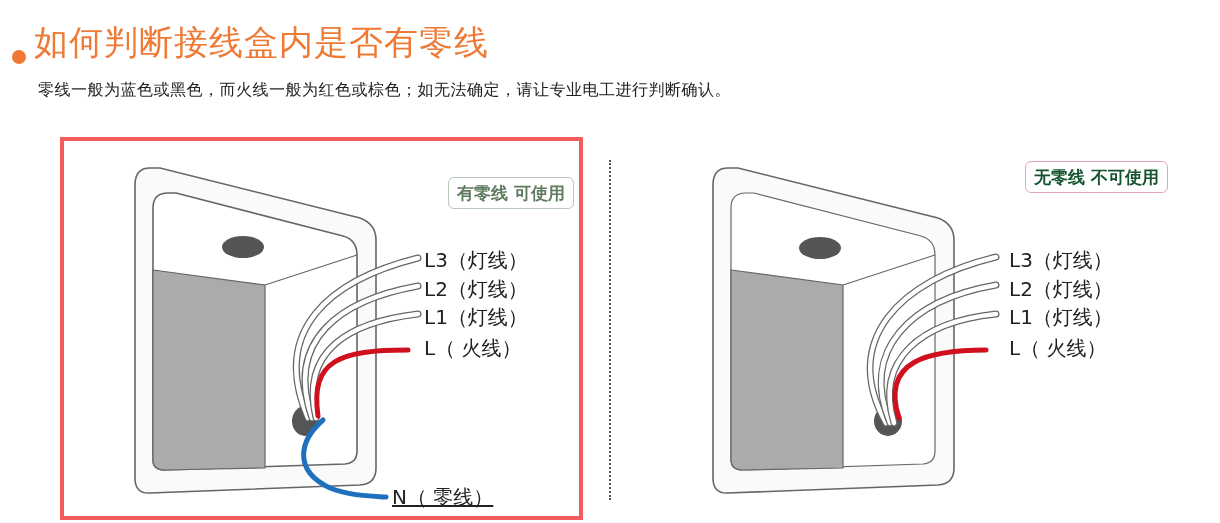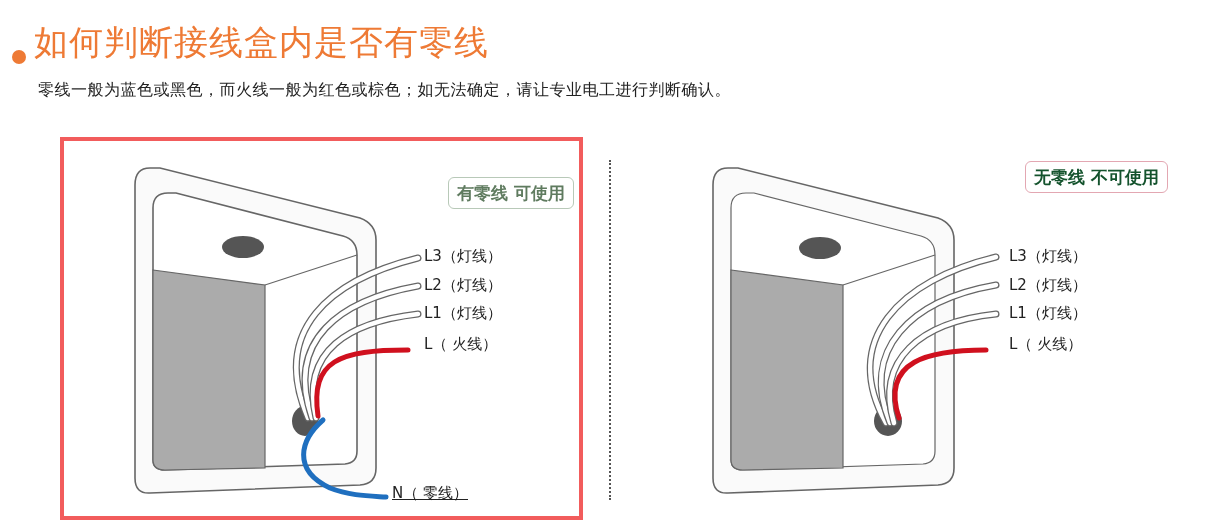--- a/index.html
+++ b/index.html
@@ -8,21 +8,21 @@
     .bullet { width: 14px; height: 14px; border-radius: 50%; background: #ee7a35; margin-right: 8px; margin-top: 4px; }
     .title { color: #ee7a35; font-size: 34px; letter-spacing: 1px; line-height: 44px; }
     .subtitle { position: absolute; left: 38px; top: 74px; font-size: 16px; color: #222; letter-spacing: 0.5px; line-height: 32px; }
     .panel { position: absolute; }
     .panel-left { left: 60px; top: 137px; width: 523px; height: 383px; border: 4px solid #f25c5c; box-sizing: border-box; }
     .divider { position: absolute; left: 609px; top: 160px; height: 340px; border-left: 2px dotted #555; }
     svg { position: absolute; left: 0; top: 0; }
     .badge { position: absolute; padding: 2px 8px; border-radius: 6px; font-size: 17px; font-weight: bold; background: #fff; line-height: 26px; margin-left: 25px; }
     .badge-ok { left: 423px; top: 177px; color: #5f7b5f; border: 1.5px solid #b8c9b8; }
     .badge-no { left: 1000px; top: 161px; color: #14532d; border: 1.5px solid #e3a7b2; }
-    .wire-label { position: absolute; font-size: 15px; color: #222; white-space: nowrap; }
+    .wire-label { position: absolute; font-size: 20px; color: #222; white-space: nowrap; }
   </style>
 </head>
 <body>
 
 <div class="title-row">
   <span class="bullet"></span>
   <span class="title">如何判断接线盒内是否有零线</span>
 </div>
 <div class="subtitle">零线一般为蓝色或黑色，而火线一般为红色或棕色；如无法确定，请让专业电工进行判断确认。</div>
 

